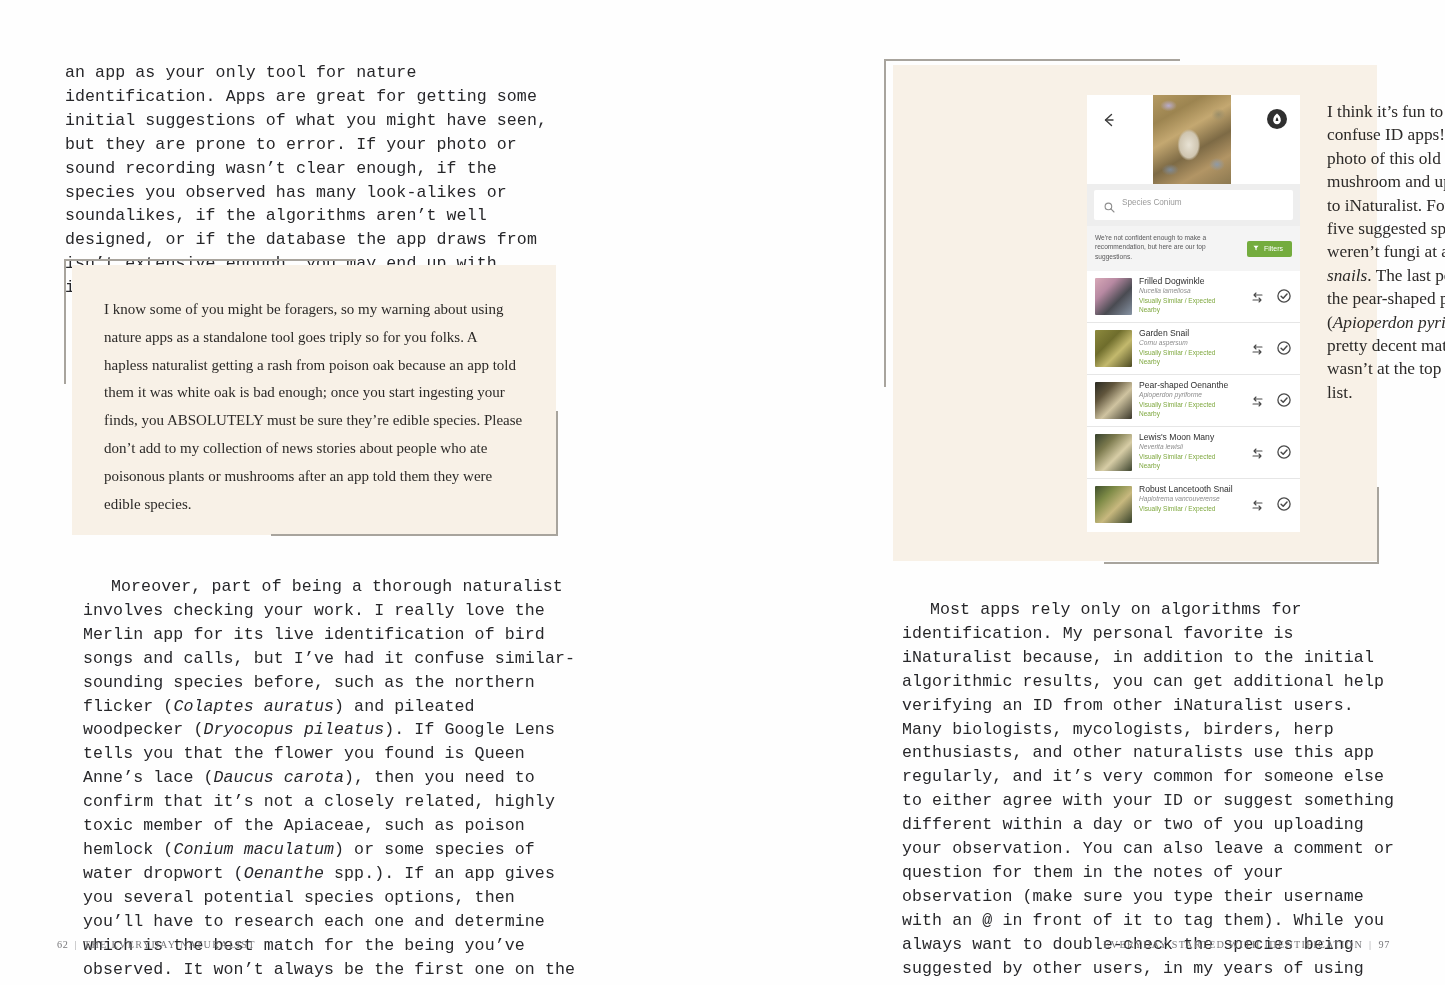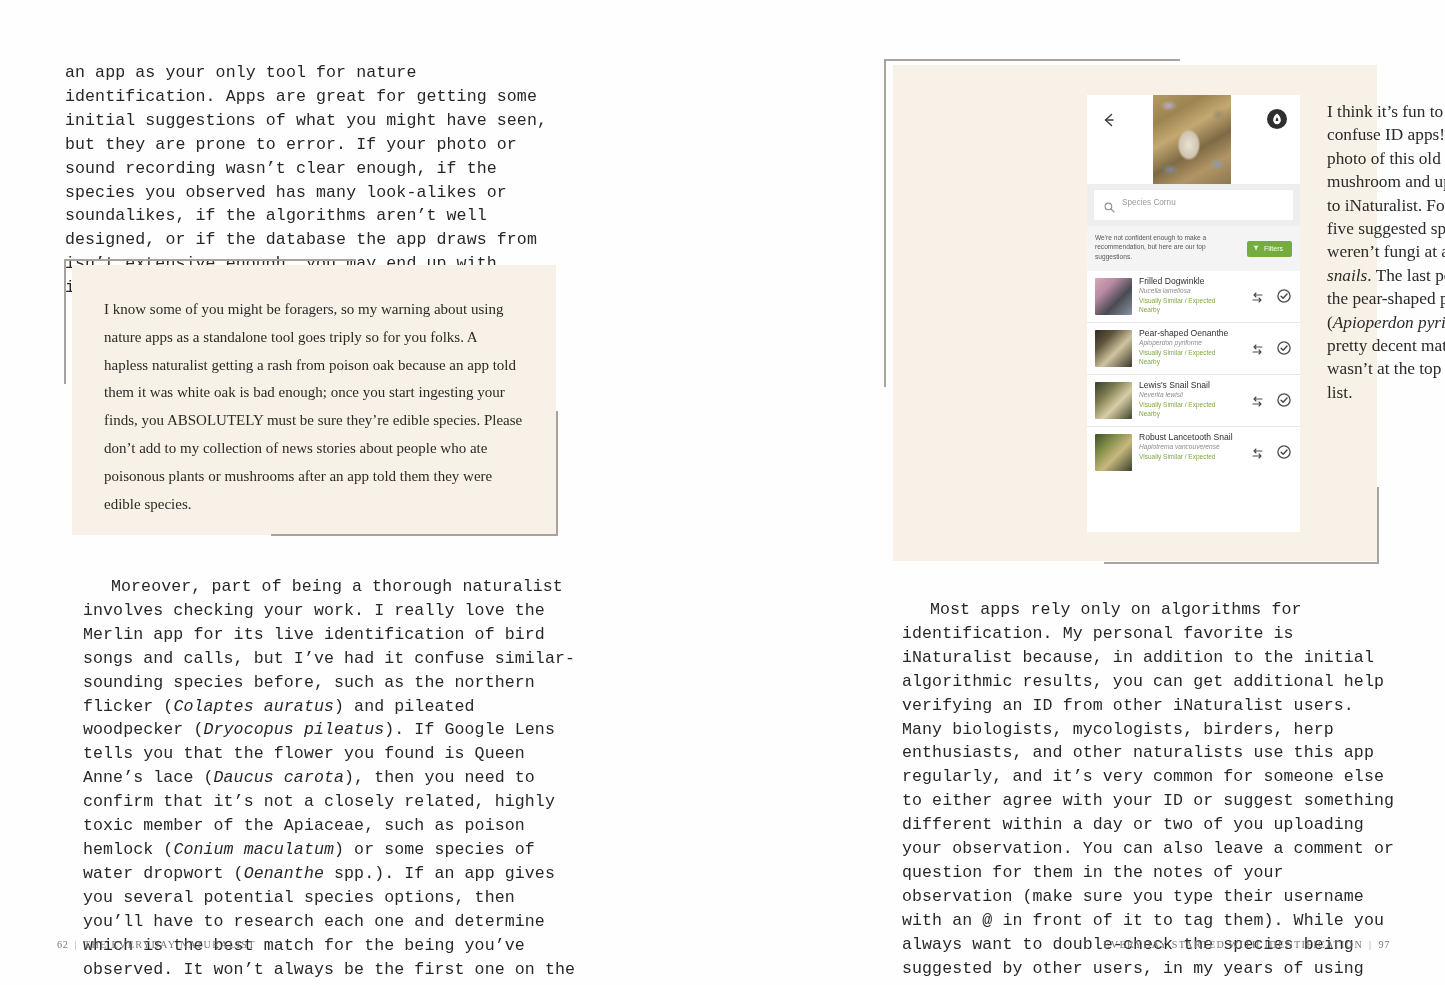--- a/index.html
+++ b/index.html
@@ -364,21 +364,21 @@
         </div>
 
         <div id="search-zone">
           <div id="search-bar">
             <span id="search-icon">
               <svg viewBox="0 0 11 11" width="11" height="11" aria-hidden="true">
                 <circle cx="4.4" cy="4.4" r="3.3" fill="none" stroke="#8e8e8e" stroke-width="1.1"></circle>
                 <path d="M6.9 6.9 L10 10" stroke="#8e8e8e" stroke-width="1.1" stroke-linecap="round"></path>
               </svg>
             </span>
-            <span id="search-placeholder">Species Cornu</span>
+            <span id="search-placeholder">Species Conium</span>
           </div>
         </div>
 
         <div id="notice-zone">
           <div id="notice-text">We're not confident enough to make a recommendation, but here are our top suggestions.</div>
           <div id="filters-btn">
             <span class="fglyph">
               <svg viewBox="0 0 7 7" width="6" height="6" aria-hidden="true">
                 <path d="M0.5 1 H6.5 L4.2 3.6 V6.2 L2.8 5.4 V3.6 Z" fill="#ffffff"></path>
               </svg>
@@ -400,20 +400,38 @@
               </svg>
             </div>
             <div class="sp-agree">
               <svg viewBox="0 0 14 14" width="14" height="14" aria-hidden="true">
                 <circle cx="7" cy="7" r="6.1" fill="none" stroke="#4a4a4a" stroke-width="1.3"></circle>
                 <path d="M4.1 7.2 L6.2 9.2 L10 5.1" fill="none" stroke="#4a4a4a" stroke-width="1.5" stroke-linecap="round" stroke-linejoin="round"></path>
               </svg>
             </div>
           </div>
 
+          <div class="species-row">
+            <div class="sp-thumb thumb-b"></div>
+            <div class="sp-name">Garden Snail</div>
+            <div class="sp-latin">Cornu aspersum</div>
+            <div class="sp-tag">Visually Similar / Expected Nearby</div>
+            <div class="sp-compare">
+              <svg viewBox="0 0 13 13" width="13" height="13" aria-hidden="true">
+                <path d="M11 4 H3 M5 2 L3 4 L5 6" fill="none" stroke="#4a4a4a" stroke-width="1.1" stroke-linecap="round" stroke-linejoin="round"></path>
+                <path d="M2 9 H10 M8 7 L10 9 L8 11" fill="none" stroke="#4a4a4a" stroke-width="1.1" stroke-linecap="round" stroke-linejoin="round"></path>
+              </svg>
+            </div>
+            <div class="sp-agree">
+              <svg viewBox="0 0 14 14" width="14" height="14" aria-hidden="true">
+                <circle cx="7" cy="7" r="6.1" fill="none" stroke="#4a4a4a" stroke-width="1.3"></circle>
+                <path d="M4.1 7.2 L6.2 9.2 L10 5.1" fill="none" stroke="#4a4a4a" stroke-width="1.5" stroke-linecap="round" stroke-linejoin="round"></path>
+              </svg>
+            </div>
+          </div>
 
           <div class="species-row">
             <div class="sp-thumb thumb-c"></div>
             <div class="sp-name">Pear-shaped Oenanthe</div>
             <div class="sp-latin">Apioperdon pyriforme</div>
             <div class="sp-tag">Visually Similar / Expected Nearby</div>
             <div class="sp-compare">
               <svg viewBox="0 0 13 13" width="13" height="13" aria-hidden="true">
                 <path d="M11 4 H3 M5 2 L3 4 L5 6" fill="none" stroke="#4a4a4a" stroke-width="1.1" stroke-linecap="round" stroke-linejoin="round"></path>
                 <path d="M2 9 H10 M8 7 L10 9 L8 11" fill="none" stroke="#4a4a4a" stroke-width="1.1" stroke-linecap="round" stroke-linejoin="round"></path>
@@ -422,21 +440,21 @@
             <div class="sp-agree">
               <svg viewBox="0 0 14 14" width="14" height="14" aria-hidden="true">
                 <circle cx="7" cy="7" r="6.1" fill="none" stroke="#4a4a4a" stroke-width="1.3"></circle>
                 <path d="M4.1 7.2 L6.2 9.2 L10 5.1" fill="none" stroke="#4a4a4a" stroke-width="1.5" stroke-linecap="round" stroke-linejoin="round"></path>
               </svg>
             </div>
           </div>
 
           <div class="species-row">
             <div class="sp-thumb thumb-d"></div>
-            <div class="sp-name">Lewis's Snail Snail</div>
+            <div class="sp-name">Lewis's Moon Many</div>
             <div class="sp-latin">Neverita lewisii</div>
             <div class="sp-tag">Visually Similar / Expected Nearby</div>
             <div class="sp-compare">
               <svg viewBox="0 0 13 13" width="13" height="13" aria-hidden="true">
                 <path d="M11 4 H3 M5 2 L3 4 L5 6" fill="none" stroke="#4a4a4a" stroke-width="1.1" stroke-linecap="round" stroke-linejoin="round"></path>
                 <path d="M2 9 H10 M8 7 L10 9 L8 11" fill="none" stroke="#4a4a4a" stroke-width="1.1" stroke-linecap="round" stroke-linejoin="round"></path>
               </svg>
             </div>
             <div class="sp-agree">
               <svg viewBox="0 0 14 14" width="14" height="14" aria-hidden="true">

